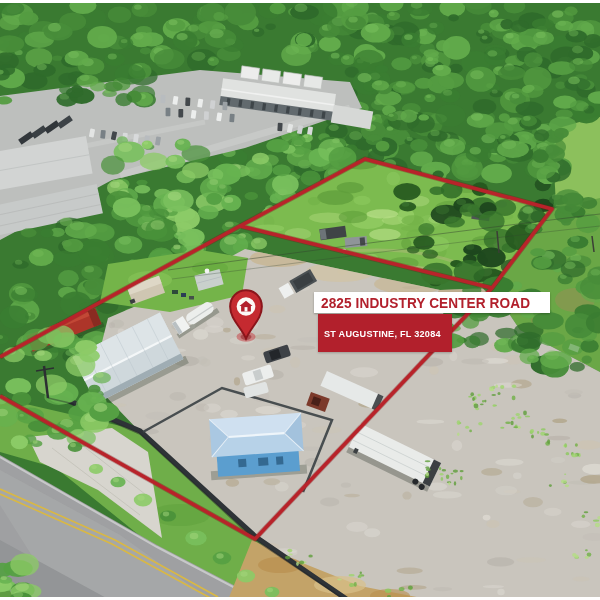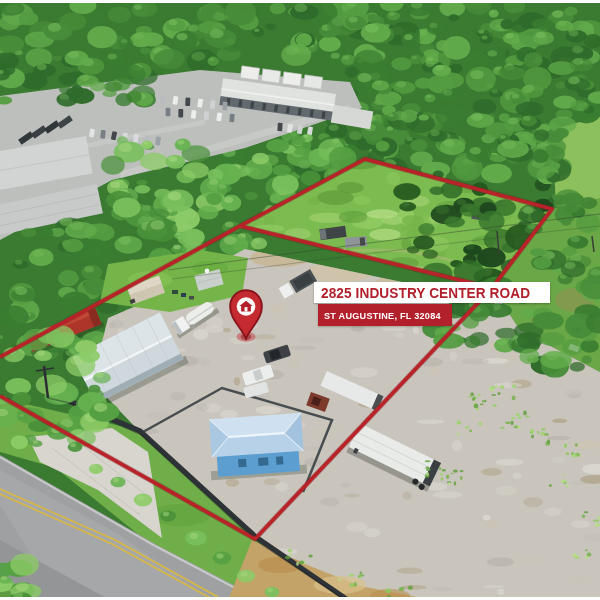--- a/index.html
+++ b/index.html
@@ -1,27 +1,27 @@
 <!DOCTYPE html>
 <html><head>
 <meta charset="utf-8">
 <style>
   html,body{margin:0;padding:0;background:#ffffff;}
   .stage{position:relative;width:600px;height:600px;overflow:hidden;background:#3a7a31;
          font-family:"Liberation Sans",sans-serif;}
   .stage svg.scene{position:absolute;left:0;top:0;}
   .frame-strip{position:absolute;left:0;width:600px;height:3px;background:#ffffff;z-index:50;}
   .frame-top{top:0;} .frame-bottom{top:597px;}
-  .addr-banner{position:absolute;left:314px;top:282px;z-index:30;}
+  .addr-banner{position:absolute;left:314px;top:292px;z-index:30;}
   .addr-line1{display:flex;align-items:center;height:21px;background:#ffffff;
               box-shadow:0 1px 2px rgba(0,0,0,.28);padding:0 7px;width:max-content;}
   .addr-line1 span{font-weight:700;font-size:14.5px;letter-spacing:.1px;color:#b2202c;
               transform:scaleX(.94);transform-origin:left center;display:inline-block;white-space:nowrap;}
   .addr-line2{display:flex;align-items:center;height:14px;background:#b2202c;margin-left:4px;margin-top:1px;
-              padding:4px 6px;width:max-content;box-shadow:0 1px 2px rgba(0,0,0,.22);}
+              padding:12px 6px;width:max-content;box-shadow:0 1px 2px rgba(0,0,0,.22);}
   .addr-line2 span{font-weight:700;font-size:9.5px;letter-spacing:.25px;color:#ffffff;
               transform:scaleX(.96);transform-origin:left center;display:inline-block;white-space:nowrap;}
   .map-pin{position:absolute;left:225px;top:287px;width:42px;height:58px;z-index:40;}
 </style>
 </head>
 <body>
 
 <div class="stage">
 <svg class="scene" width="600" height="600" viewBox="0 0 600 600">
   <defs>

